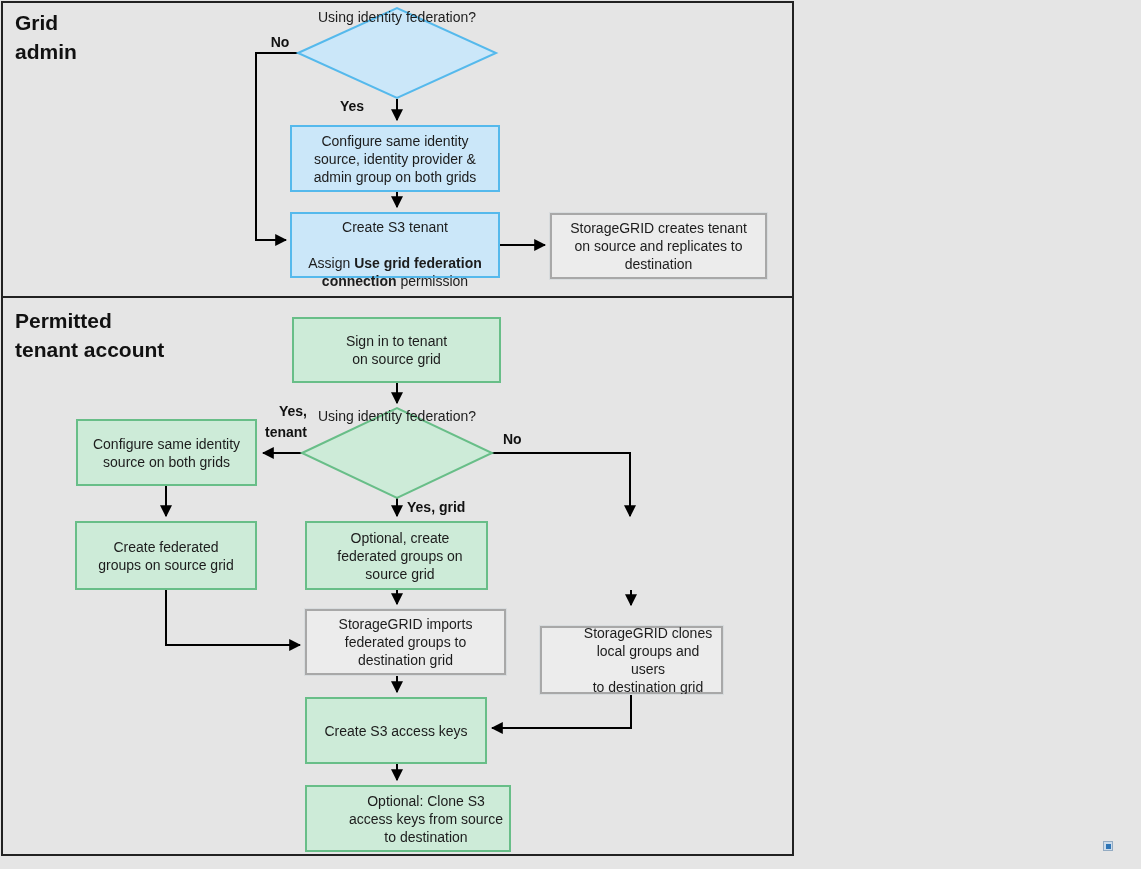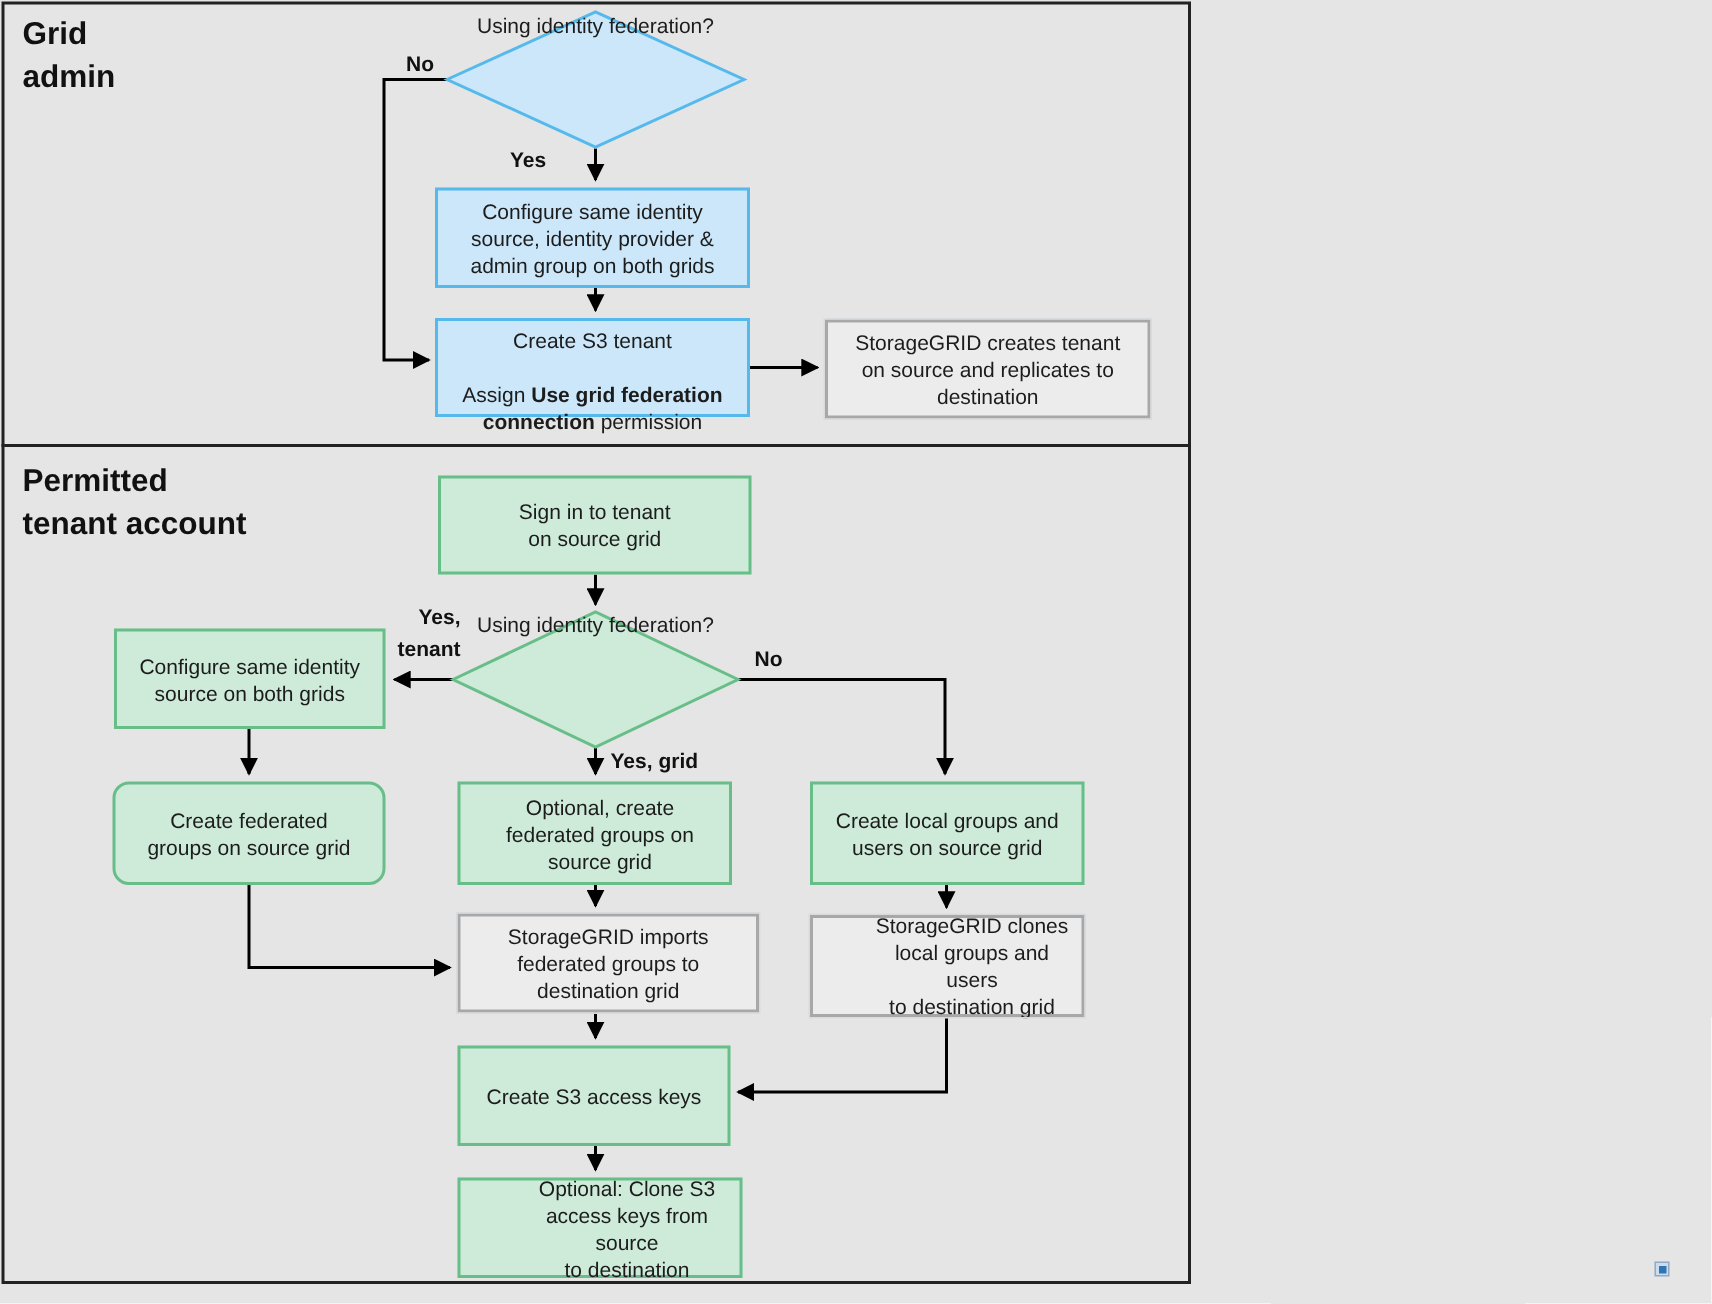--- a/index.html
+++ b/index.html
@@ -164,53 +164,49 @@
   <div class="node box-green" style="left:292px; top:317px; width:209px; height:66px;">
     <div class="node-text">Sign in to tenant
 on source grid</div>
   </div>
 
   <div class="node box-green" style="left:76px; top:419px; width:181px; height:67px;">
     <div class="node-text">Configure same identity
 source on both grids</div>
   </div>
 
-  <div class="node box-green" style="left:75px; top:521px; width:182px; height:69px;border-radius:11px;">
+  <div class="node box-green" style="left:75px; top:521px; width:182px; height:69px;">
     <div class="node-text">Create federated
 groups on source grid</div>
   </div>
 
   <div class="node box-green" style="left:305px; top:521px; width:183px; height:69px;padding-left:10px;">
     <div class="node-text">Optional, create
 federated groups on
 source grid</div>
   </div>
 
   <div class="node box-gray" style="left:305px; top:609px; width:201px; height:66px;">
     <div class="node-text">StorageGRID imports
 federated groups to
 destination grid</div>
   </div>
 
-  <div class="node box-green" style="left:540px; top:521px; width:183px; height:69px;">
-    <div class="node-text">Create local groups and
-users on source grid</div>
-  </div>
-
-  <div class="node box-gray" style="left:540px; top:610px; width:183px; height:68px;padding-left:36px;">
+
+  <div class="node box-gray" style="left:540px; top:626px; width:183px; height:68px;padding-left:36px;">
     <div class="node-text">StorageGRID clones
 local groups and users
 to destination grid</div>
   </div>
 
   <div class="node box-green" style="left:305px; top:697px; width:182px; height:67px;">
     <div class="node-text">Create S3 access keys</div>
   </div>
 
-  <div class="node box-green" style="left:305px; top:785px; width:190px; height:67px;padding-left:39px;">
+  <div class="node box-green" style="left:305px; top:785px; width:206px; height:67px;padding-left:39px;">
     <div class="node-text">Optional: Clone S3
 access keys from source
 to destination</div>
   </div>
 
   <div class="edge-label" style="left:266px; top:32px; width:28px; text-align:center;">No</div>
   <div class="edge-label" style="left:340px; top:96px; width:38px; text-align:left;">Yes</div>
   <div class="edge-label" style="left:235px; top:401px; width:72px; text-align:right;">Yes,
 tenant</div>
   <div class="edge-label" style="left:503px; top:429px; width:40px; text-align:left;">No</div>

